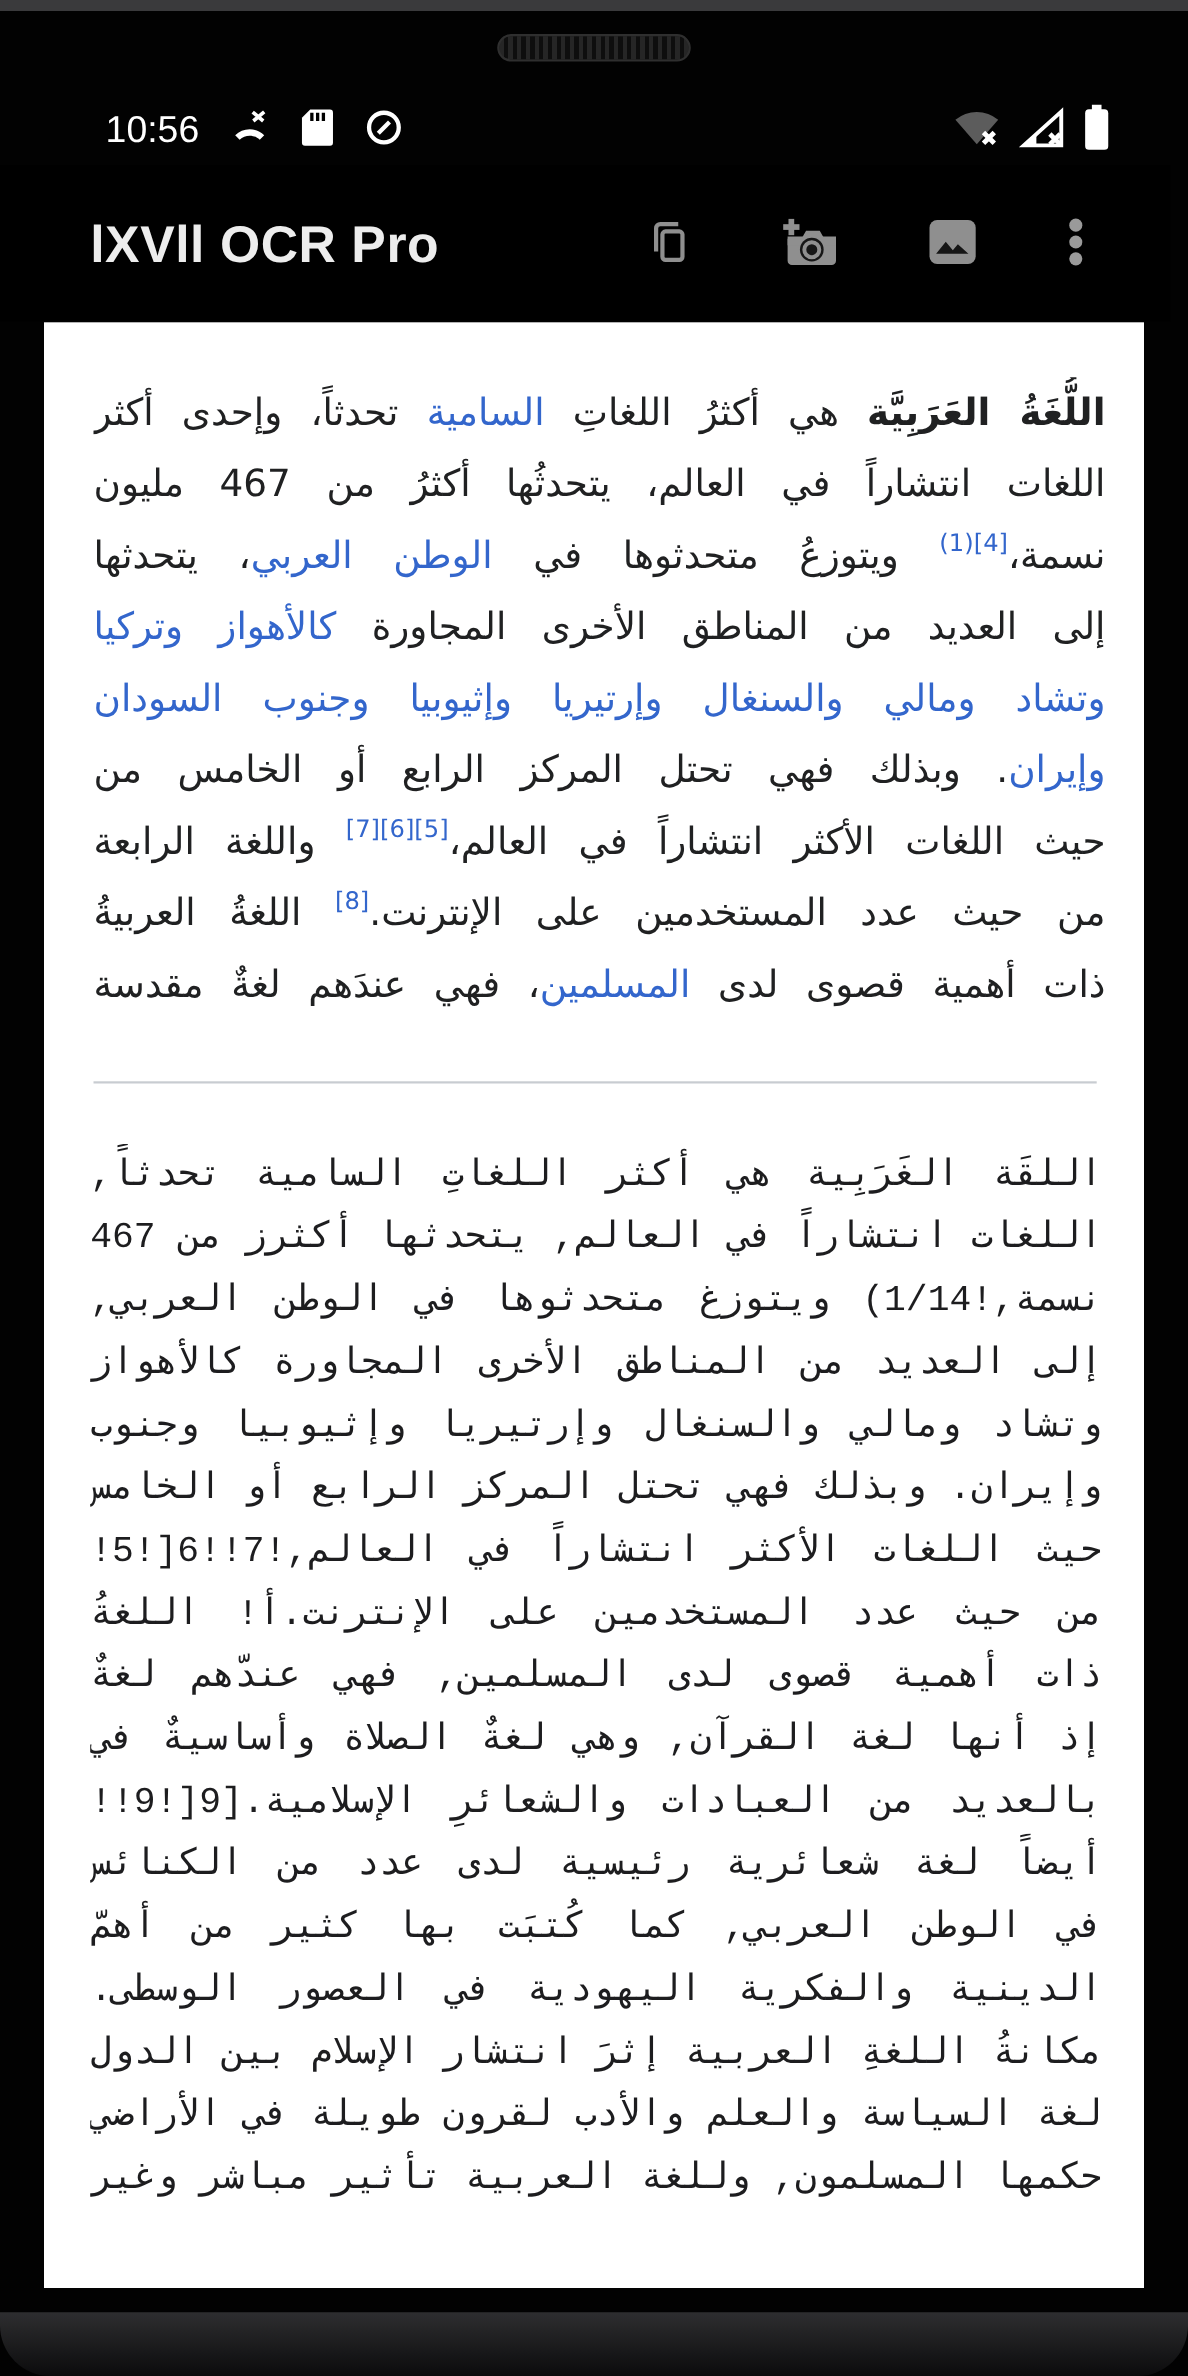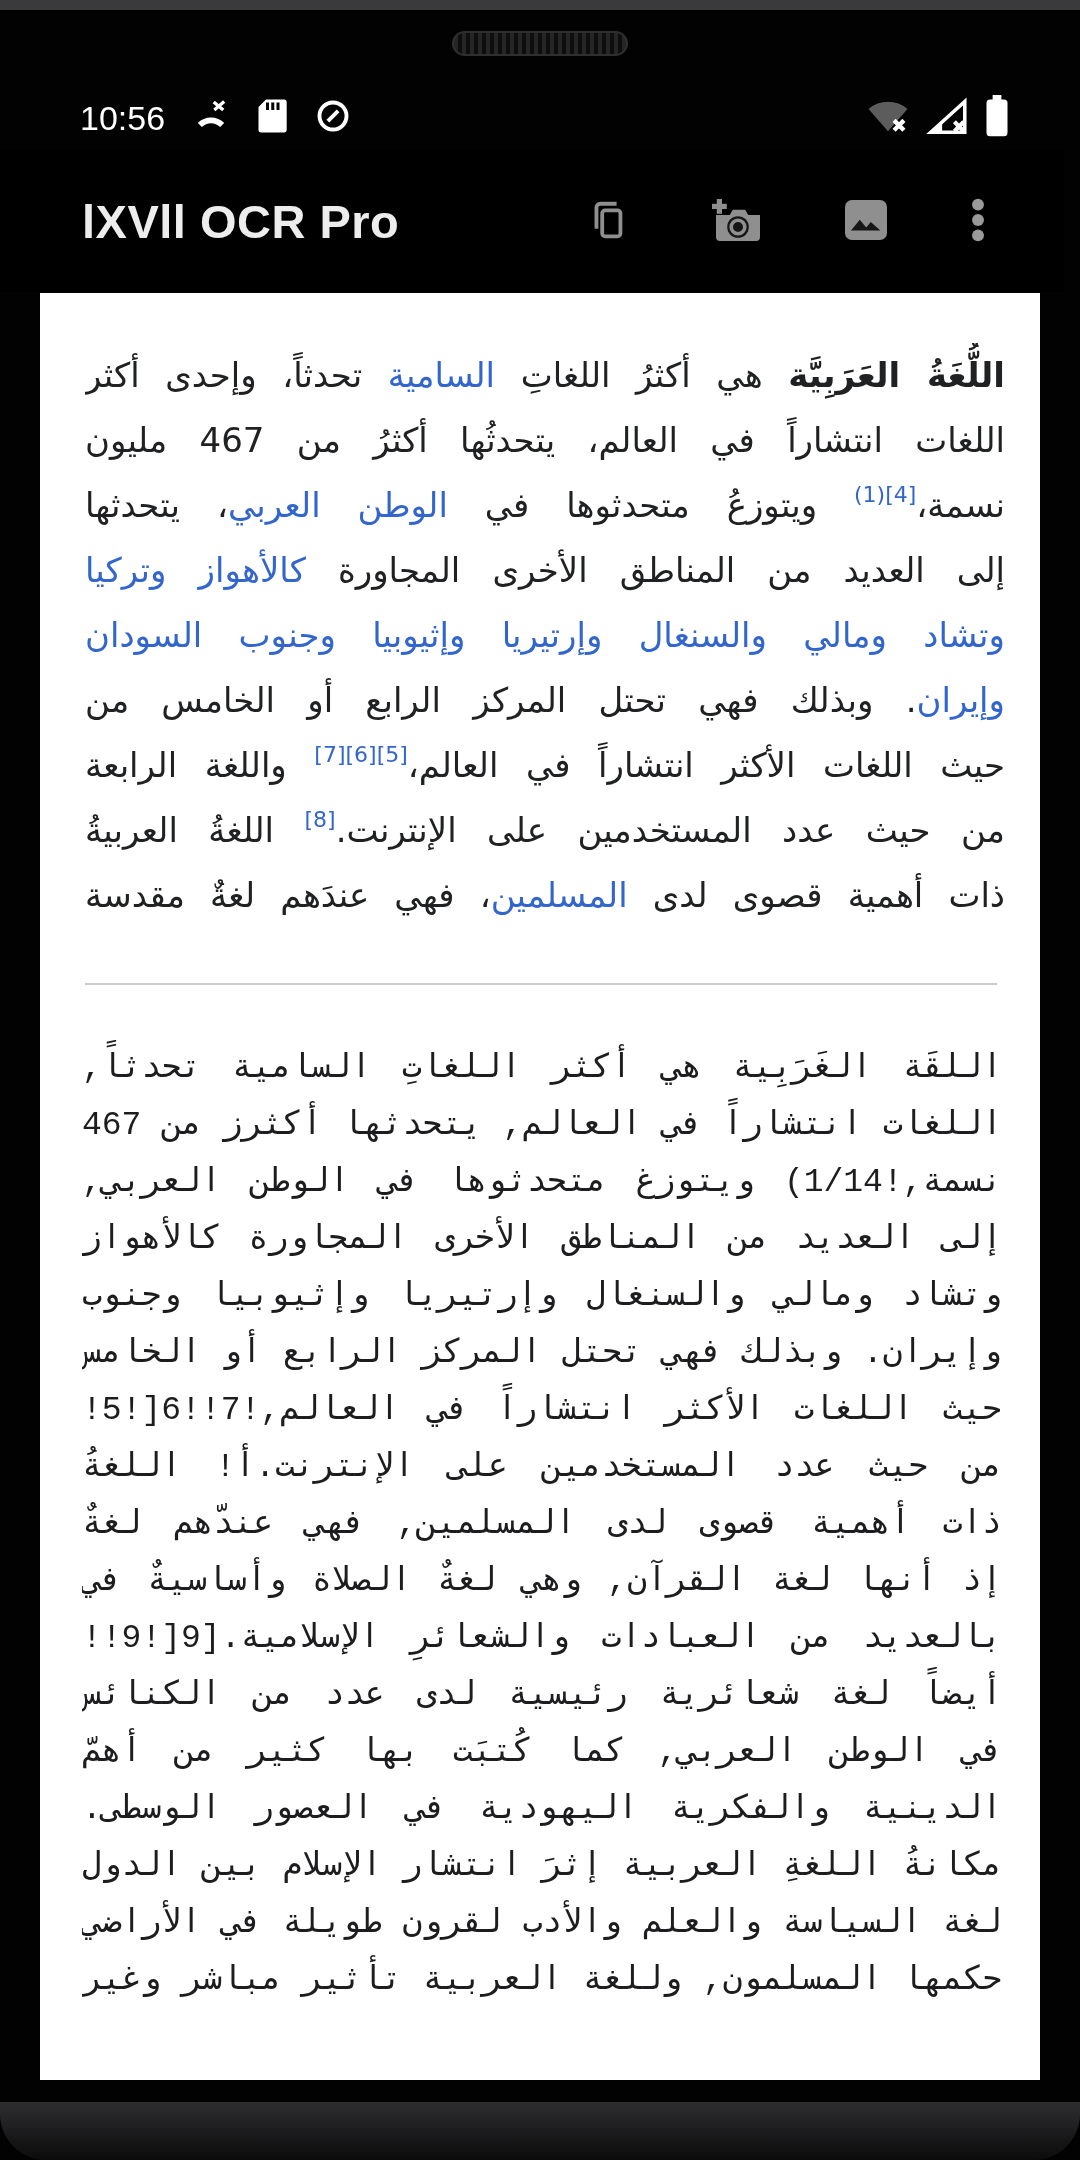--- a/index.html
+++ b/index.html
@@ -1,21 +1,21 @@
 <!DOCTYPE html>
 <html><head>
 <meta charset="utf-8">
 <style>
   html,body{margin:0;padding:0;background:#000;}
   .phone{position:relative;width:1080px;height:2160px;background:#020202;overflow:hidden;font-family:"Liberation Sans",sans-serif;}
   .top-strip{position:absolute;top:0;left:0;right:0;height:10px;background:#3a3a3c;}
   .speaker{position:absolute;top:31px;left:50%;transform:translateX(-50%);width:176px;height:25px;border-radius:13px;background:#141414;border:2px solid #2f2f2f;box-sizing:border-box;background-image:repeating-linear-gradient(90deg,#262626 0 4px,#0e0e0e 4px 8px);}
   .status-bar{position:absolute;top:86px;left:0;right:0;height:64px;display:flex;align-items:center;justify-content:space-between;padding:0 70px 0 80px;box-sizing:border-box;}
   .sb-left{display:flex;align-items:center;gap:28px;}
-  .sb-time{color:#fff;font-size:34px;}
+  .sb-time{color:#fff;font-size:34px;margin-left:16px;}
   .sb-right{display:flex;align-items:center;gap:16px;}
   .app-bar{position:absolute;top:150px;left:0;right:16px;height:142px;display:flex;align-items:center;padding:0 78px 0 82px;box-sizing:border-box;background:#000;}
   .app-title{color:#ededed;font-size:47px;font-weight:bold;flex:1;letter-spacing:.5px;}
   .actions{display:flex;align-items:center;gap:80px;}
   .action-btn{display:flex;align-items:center;justify-content:center;background:none;border:none;padding:0;}
   .card{position:absolute;top:293px;left:40px;width:1000px;height:1787px;background:#fff;overflow:hidden;}
   .lang-row{height:100px;display:flex;align-items:center;justify-content:space-between;padding:0 40px 0 36px;box-sizing:border-box;}
   .lang-label{font-size:42px;color:#212121;}
   .caret{width:0;height:0;border-left:16px solid transparent;border-right:16px solid transparent;border-top:19px solid #757575;}
   .source-block{margin:50px 35px 0 45px;font-family:"DejaVu Sans",sans-serif;font-size:34px;color:#202122;}

